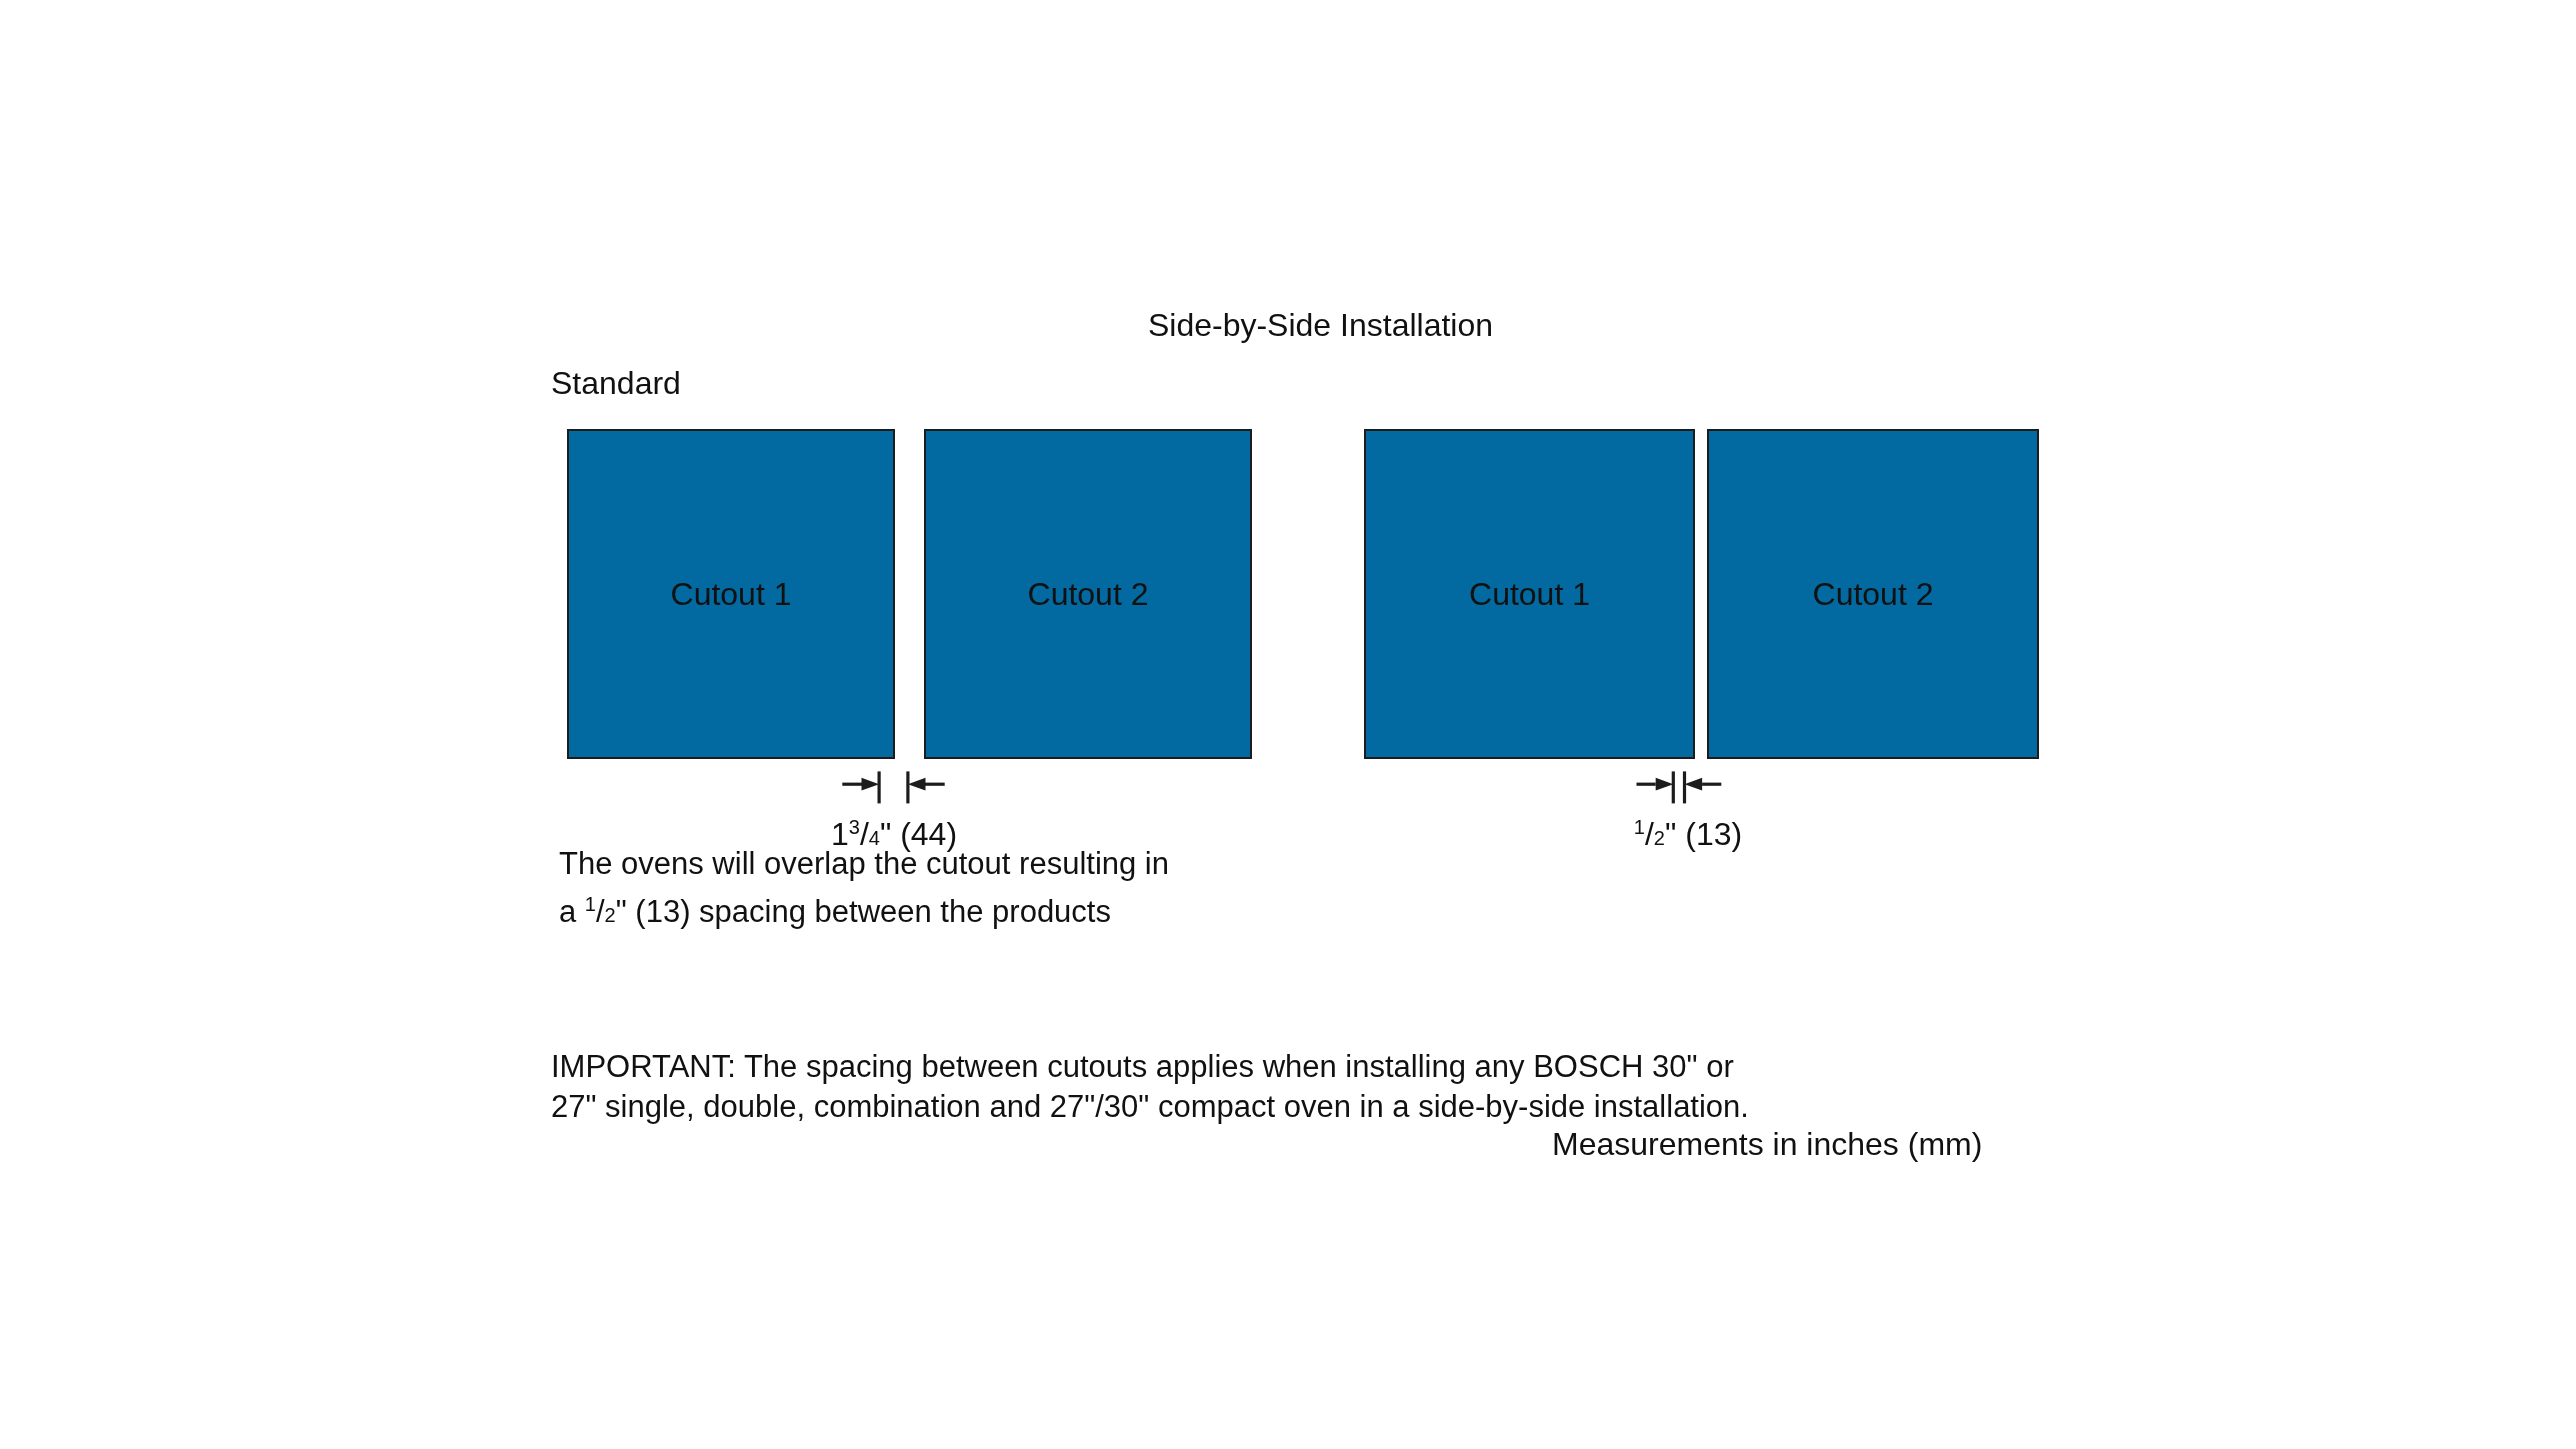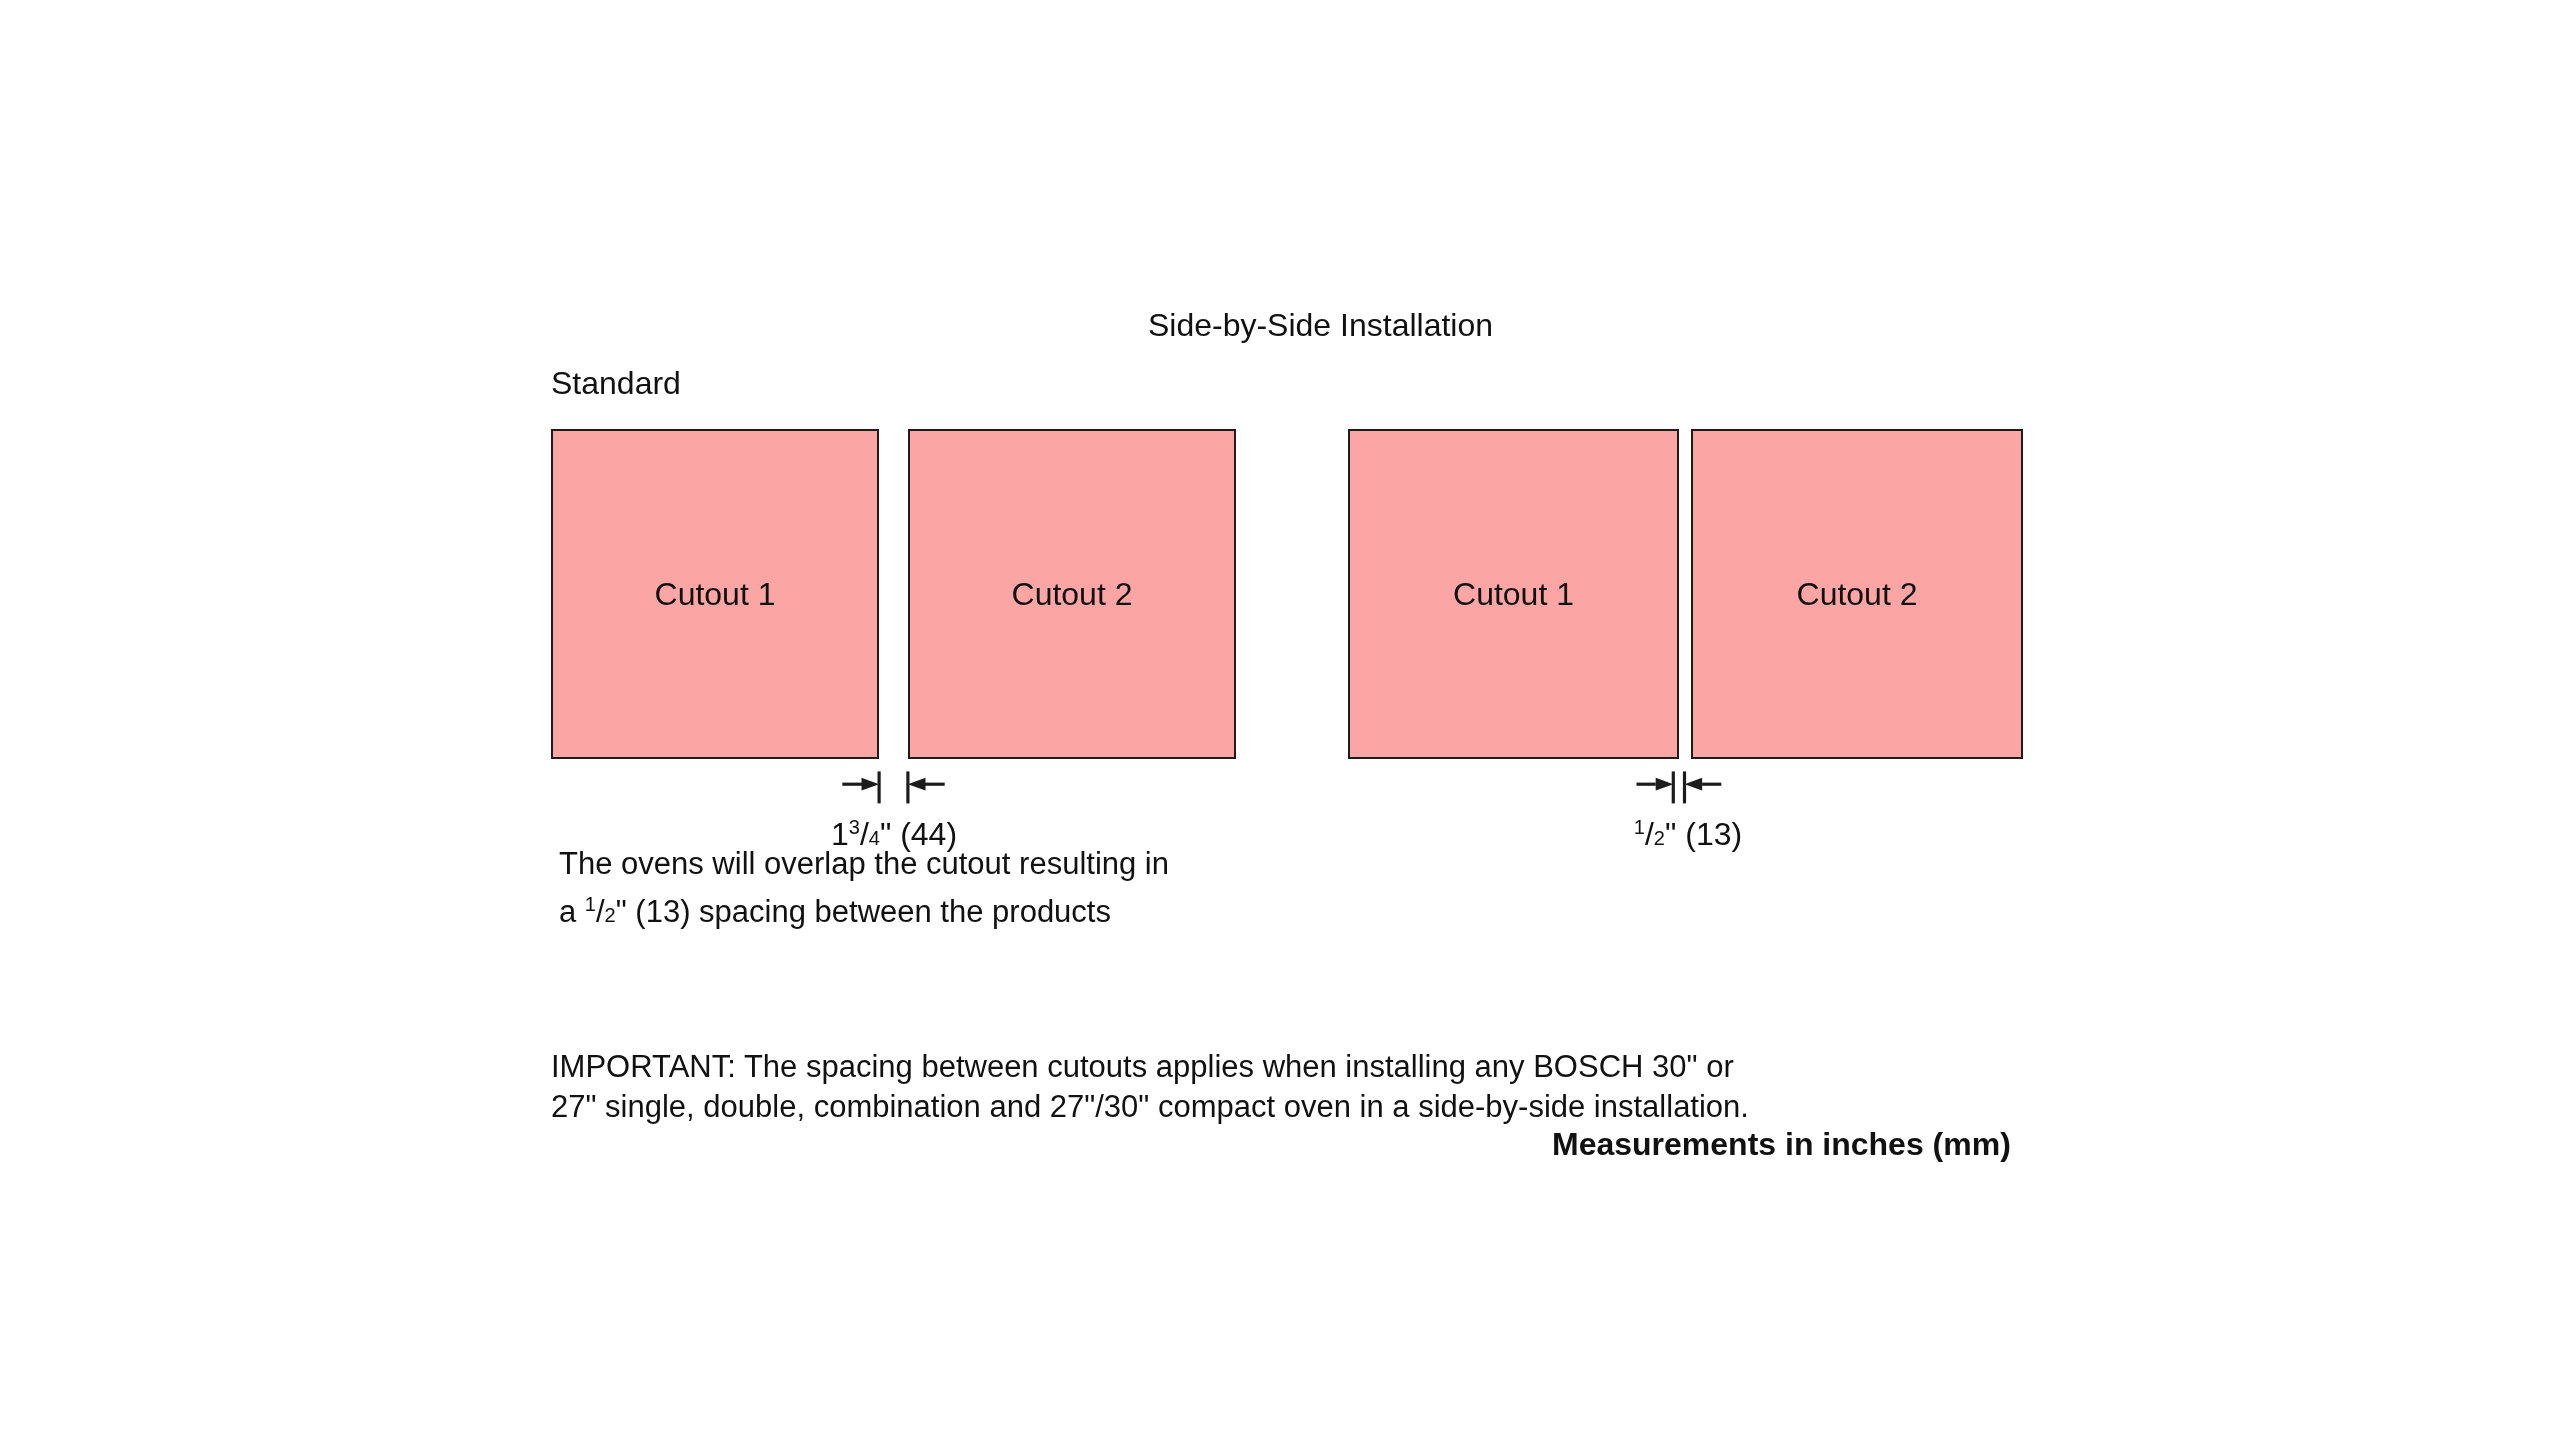--- a/index.html
+++ b/index.html
@@ -19,23 +19,24 @@
   }
   .section-label {
     top: 364px; text-align: left; font-size: 32px; line-height: 1.2;
   }
   .section-label.standard { left: 551px; width: 684px; }
   .section-label.flush    { left: 1348px; width: 674px; }
   .cutout-box {
     top: 429px; height: 330px;
     border: 2.4px solid #1c1c1c;
     box-sizing: border-box;
-    background: #fca5a5;
+    background: #0369a1;
     display: flex; align-items: center; justify-content: center;
     font-size: 32px;
+    margin-left: 16px;
   }
   .box-std1 { left: 551px;  width: 328px; }
   .box-std2 { left: 908px; width: 328px; }
   .box-flu1 { left: 1348px; width: 331px; }
   .box-flu2 { left: 1691px; width: 332px; }
   .dim-svg { top: 765px; width: 161px; height: 48px; }
   .dim-svg.standard { left: 813px; }
   .dim-svg.flush    { left: 1604px; }
   .dim-label {
     top: 815px; width: 242px; text-align: center;
@@ -48,21 +49,21 @@
   .note-overlap {
     left: 551px; top: 844px; width: 886px;
     font-size: 31px; line-height: 40px; margin-left: 8px;
   }
   .note-important {
     left: 551px; top: 1016px; width: 1449px;
     font-size: 31px; line-height: 40px; margin-top: 31px;
   }
   .footer-note {
     left: 1552px; top: 1125px; width: 564px;
-    font-size: 32px; line-height: 1.2; font-weight: bold;
+    font-size: 32px; line-height: 1.2;
   }
   .dim-line { stroke: #1c1c1c; stroke-width: 4; }
   .dim-head { fill: #1c1c1c; }
 </style>
 </head>
 <body>
 
 <div class="canvas">
 
   <div class="abs title">Side-by-Side Installation</div>

